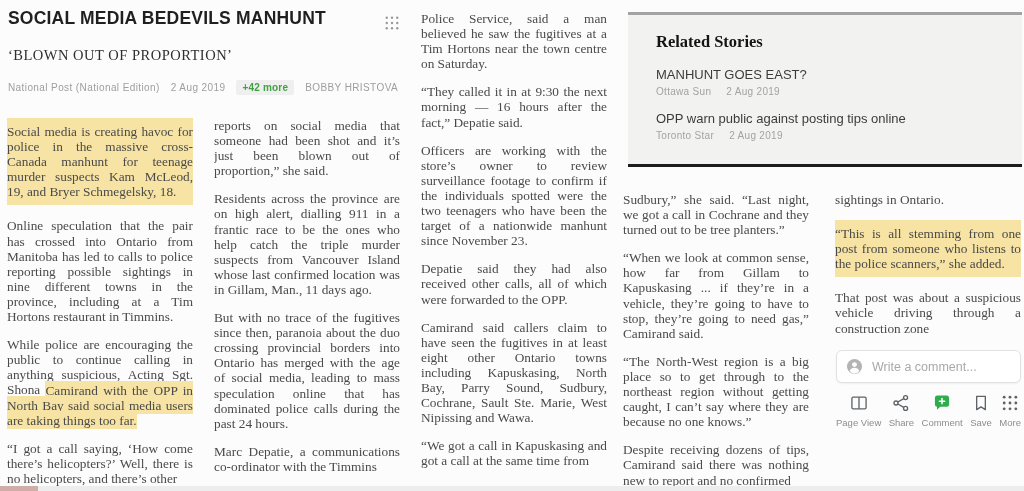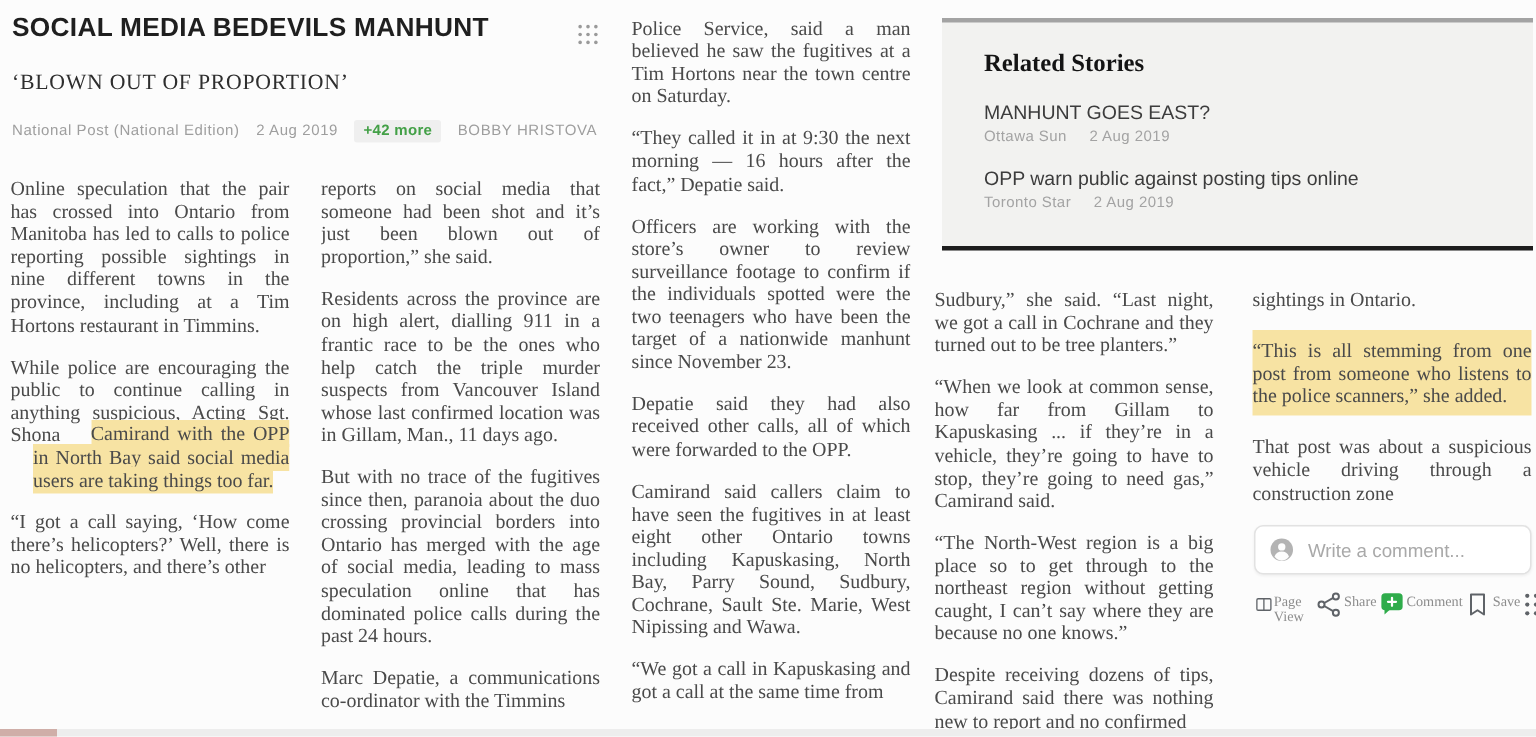--- a/index.html
+++ b/index.html
@@ -17,21 +17,21 @@
   .byline > * { margin-right:11px; }
   .badge { background:#efefef; color:#43a047; padding:2px 6px; border-radius:2px;
            font-weight:bold; letter-spacing:.2px; cursor:pointer; }
   .hdr-grid { position:absolute; left:383px; top:14px; width:18px; height:18px; cursor:pointer; }
 
   
   .col { position:absolute; width:186px; font-family:"Liberation Serif", serif;
          font-size:13.3px; line-height:15.1px; color:#4a4a4a; text-align:justify;
          hyphens:auto; -webkit-hyphens:auto; }
   .col p { margin:0 0 13px 0; }
-  .hl { background:#f7e3a3; padding:1.5px 0; box-decoration-break:clone;margin-left:15px;
+  .hl { background:#f7e3a3; padding:1.5px 0; box-decoration-break:clone;
         -webkit-box-decoration-break:clone; }
   .hl-block { background:#f7e3a3; padding:6px 5px; margin-left:-5px !important;
               margin-right:-5px !important; }
   #col1 { left:7px;   top:118px; height:373px; overflow:hidden; }
   #col2 { left:214px; top:118px; height:373px; overflow:hidden; }
   #col3 { left:421px; top:11px;  height:480px; overflow:hidden; }
   #col4 { left:623px; top:192px; height:299px; overflow:hidden; }
   #col5 { left:835px; top:192px; height:160px; overflow:hidden; }
 
   
@@ -51,21 +51,21 @@
                  box-shadow:0 1px 2px rgba(0,0,0,.06); display:flex; align-items:center;
                  padding:0 8px; }
   .comment-box svg { flex:0 0 auto; margin-right:8px; }
   .comment-input { border:none; outline:none; width:100%; font-size:12.5px;
                    color:#444; background:transparent; font-family:"Liberation Sans", sans-serif; }
   .comment-input::placeholder { color:#a9a9a9; }
 
   
   .toolbar { position:absolute; left:836px; top:393px; width:185px; display:flex;
              justify-content:space-between; }
-  .tb-item { display:flex; flex-direction:row; align-items:flex-start; cursor:pointer;font-family:Liberation Serif, serif; }
+  .tb-item { display:flex; flex-direction:column; align-items:center; cursor:pointer; }
   .tb-item .lbl { font-size:9.5px; color:#8d8d8d; margin-top:4px; }
 
   
   .votes { position:absolute; left:836px; top:436px; width:185px; display:flex;
            justify-content:space-between; padding:0 16px 0 18px; }
   .vote { display:flex; align-items:center; cursor:pointer; }
   .vote .lbl { font-size:11px; font-weight:bold; color:#2b2b2b; margin-left:7px; }
 
   
   .hscroll { position:absolute; left:0; bottom:0; width:1024px; height:5px; background:#ededed; }
@@ -95,20 +95,21 @@
       <circle cx="5" cy="12" r="1.6"></circle>
         <circle cx="12" cy="12" r="1.6"></circle>
         <circle cx="19" cy="12" r="1.6"></circle>
       <circle cx="5" cy="19" r="1.6"></circle>
         <circle cx="12" cy="19" r="1.6"></circle>
         <circle cx="19" cy="19" r="1.6"></circle>
     </g>
   </svg>
 
   <div class="col" id="col1">
+      <p class="hl-block"><span>Social media is creating havoc for police in the massive cross-Canada manhunt for teenage murder suspects Kam McLeod, 19, and Bryer Schmegelsky, 18.</span></p>
       <p><span>Online speculation that the pair has crossed into Ontario from Manitoba has led to calls to police reporting possible sightings in nine different towns in the province, including at a Tim Hortons restaurant in Timmins.</span></p>
       <p><span>While police are encouraging the public to continue calling in anything suspicious, Acting Sgt. Shona </span><span class="hl">Camirand with the OPP in North Bay said social media users are taking things too far.</span></p>
       <p><span>“I got a call saying, ‘How come there’s helicopters?’ Well, there is no helicopters, and there’s other</span></p>
     </div>
   <div class="col" id="col2">
       <p><span>reports on social media that someone had been shot and it’s just been blown out of proportion,” she said.</span></p>
       <p><span>Residents across the province are on high alert, dialling 911 in a frantic race to be the ones who help catch the triple murder suspects from Vancouver Island whose last confirmed location was in Gillam, Man., 11 days ago.</span></p>
       <p><span>But with no trace of the fugitives since then, paranoia about the duo crossing provincial borders into Ontario has merged with the age of social media, leading to mass speculation online that has dominated police calls during the past 24 hours.</span></p>
       <p><span>Marc Depatie, a communications co-ordinator with the Timmins</span></p>
     </div>

